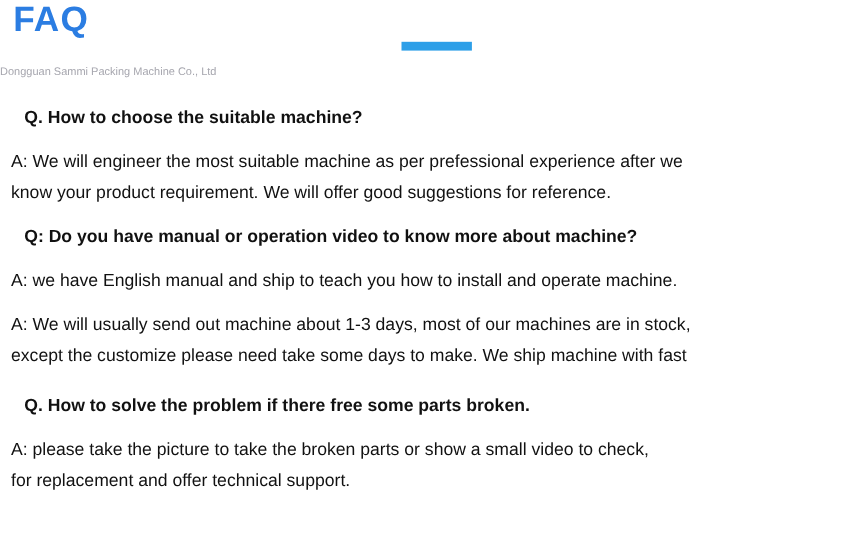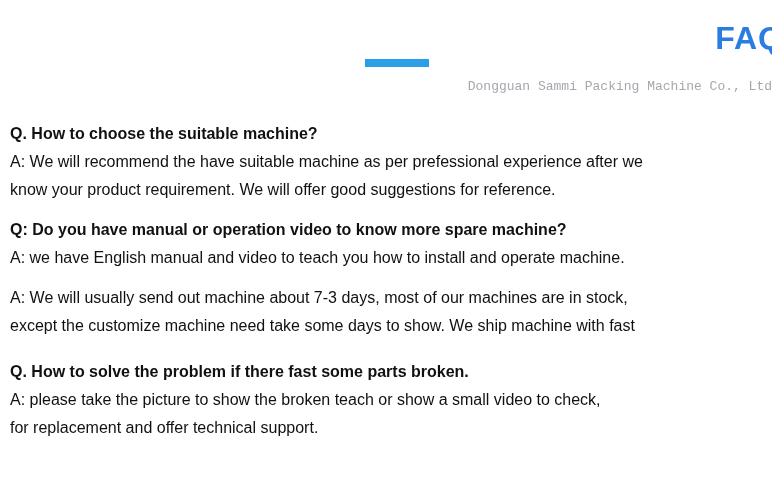--- a/index.html
+++ b/index.html
@@ -15,56 +15,54 @@
     padding: 0;
   }
   body {
     width: 772px;
     height: 504px;
     overflow: hidden;
     background: var(--backgroundColor);
     font-family: "Liberation Sans", "DejaVu Sans", sans-serif;
   }
   .page-header {
-    text-align: right;
-    padding-top: 21px;
+    text-align: left;
   }
   .faq-title {
     margin: 0;
     font-size: 32px;
     line-height: 34px;
     font-weight: bold;
     letter-spacing: 1px;
     color: var(--titleColor);
     transform: translateX(12px);
   }
   .title-underline {
     width: 64px;
     height: 8px;
     margin: 4px auto 0;
     background: var(--underlineColor);
     transform: translateX(11px);
   }
   .subtitle {
-    margin: 11px 0 17px;
-    font-size: 13px;
+    margin: 11px 0 0;
+    font-size: 10px;
     line-height: 18px;
     color: var(--subtitleColor);
-    font-family: Liberation Mono, monospace;
   }
   .faq-list {
     padding: 7px 10px 0;
     color: var(--textColor);
     font-size: 16px;
     line-height: 28px;
   }
   .faq-item { margin: 0 0 12px; }
   .faq-item.extra-gap { margin-top: 18px; }
   .faq-question {
-    margin: 0;
+    margin: 12px;
     font-size: 16px;
     line-height: 28px;
     font-weight: bold;
     white-space: nowrap;
   }
   .answer-line {
     margin: 0;
     white-space: nowrap;
   }
 </style>
@@ -76,35 +74,35 @@
   <header class="page-header">
     <h1 class="faq-title">FAQ</h1>
     <div class="title-underline"></div>
     <p class="subtitle">Dongguan Sammi Packing Machine Co., Ltd</p>
   </header>
 
   <main class="faq-list">
 
     <section class="faq-item">
       <h2 class="faq-question">Q. How to choose the suitable machine?</h2>
-      <p class="answer-line">A: We will recommend the have suitable machine as per prefessional experience after we</p>
+      <p class="answer-line">A: We will engineer the most suitable machine as per prefessional experience after we</p>
       <p class="answer-line">know your product requirement. We will offer good suggestions for reference.</p>
     </section>
 
     <section class="faq-item">
-      <h2 class="faq-question">Q: Do you have manual or operation video to know more spare machine?</h2>
-      <p class="answer-line">A: we have English manual and video to teach you how to install and operate machine.</p>
+      <h2 class="faq-question">Q: Do you have manual or operation video to know more about machine?</h2>
+      <p class="answer-line">A: we have English manual and ship to teach you how to install and operate machine.</p>
     </section>
 
     <section class="faq-item">
-      <p class="answer-line">A: We will usually send out machine about 7-3 days, most of our machines are in stock,</p>
-      <p class="answer-line">except the customize machine need take some days to show. We ship machine with fast</p>
+      <p class="answer-line">A: We will usually send out machine about 1-3 days, most of our machines are in stock,</p>
+      <p class="answer-line">except the customize please need take some days to make. We ship machine with fast</p>
     </section>
 
     <section class="faq-item extra-gap">
-      <h2 class="faq-question">Q. How to solve the problem if there fast some parts broken.</h2>
-      <p class="answer-line">A: please take the picture to show the broken teach or show a small video to check,</p>
+      <h2 class="faq-question">Q. How to solve the problem if there free some parts broken.</h2>
+      <p class="answer-line">A: please take the picture to take the broken parts or show a small video to check,</p>
       <p class="answer-line">for replacement and offer technical support.</p>
     </section>
 
   </main>
 
 </div>
 
 </body></html>

